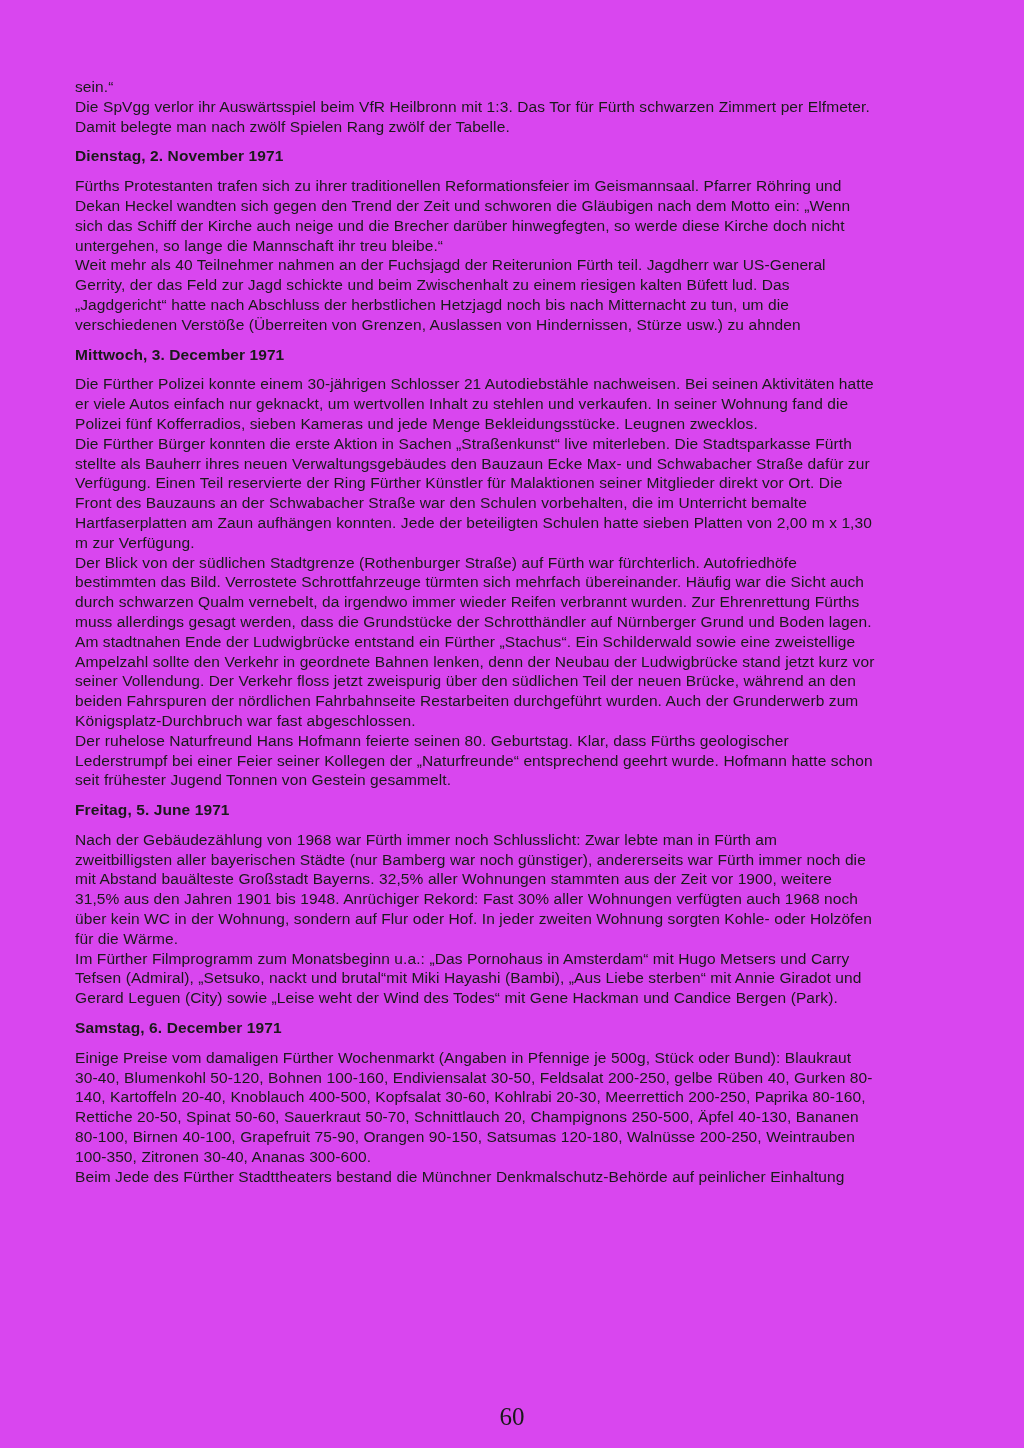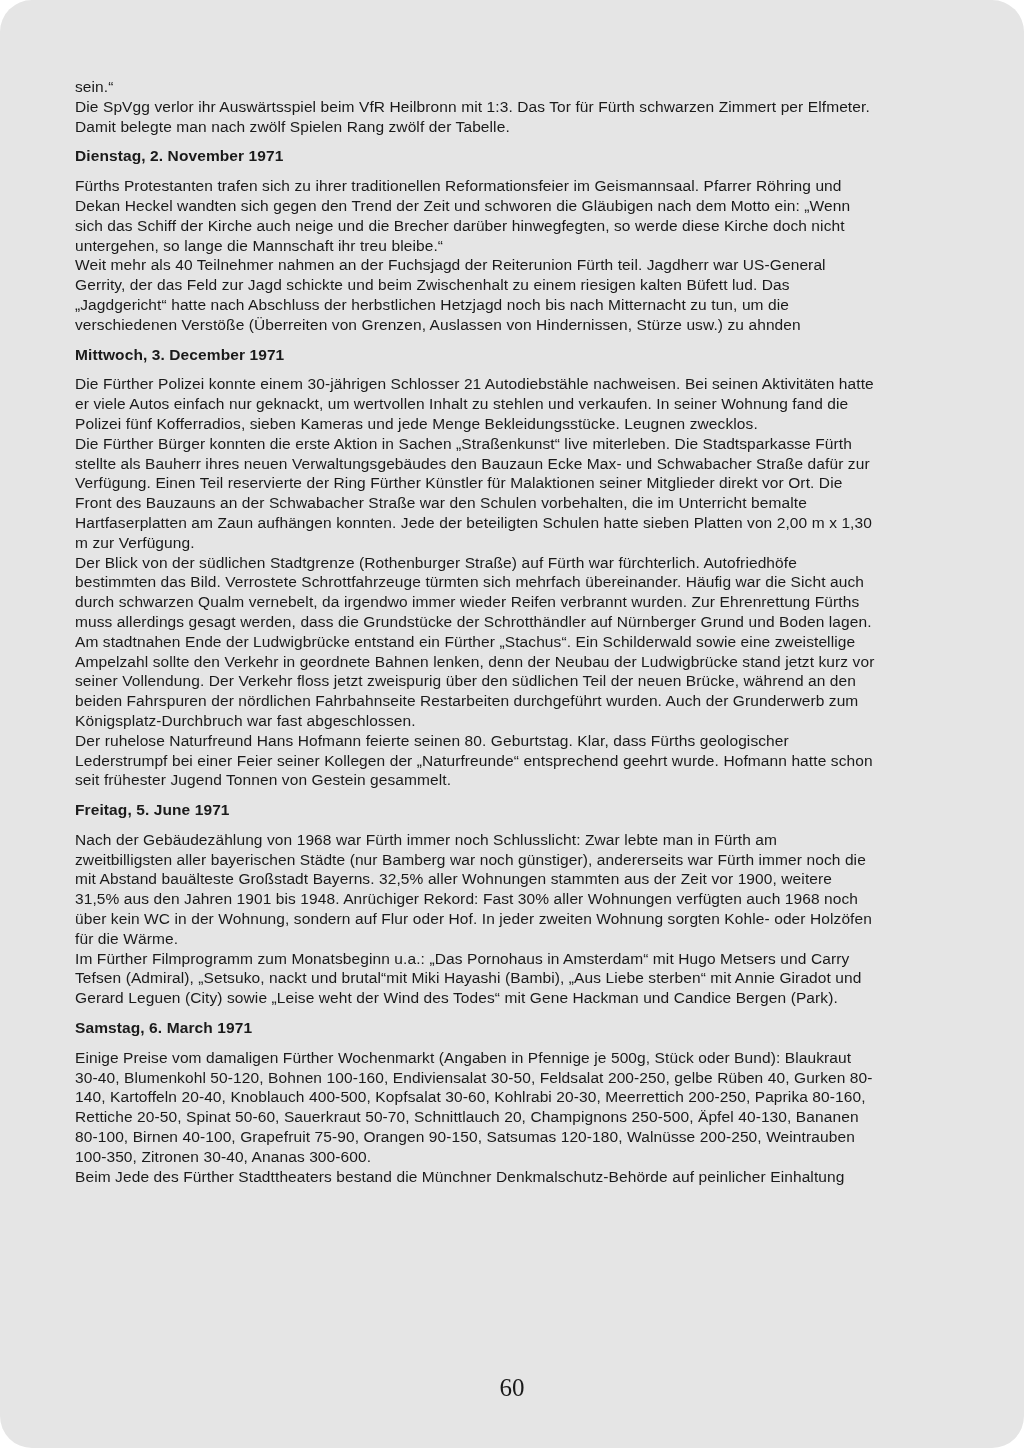--- a/index.html
+++ b/index.html
@@ -6,24 +6,23 @@
   body {
     width: 1024px;
     height: 1448px;
     background: #ffffff;
     position: relative;
     overflow: hidden;
   }
   .page {
     position: absolute;
     inset: 0;
-    background: #e5e5e5;
+    background: #d946ef;
     font-family: "Liberation Sans", "DejaVu Sans", sans-serif;
     color: #1a1a1a;
-    border-radius: 32px;
   }
   .content {
     position: absolute;
     left: 75px;
     top: 77px;
     width: 900px;
     font-size: 15.5px;
     line-height: 19.8px;
     letter-spacing: 0.1px;
   }
@@ -33,21 +32,21 @@
   }
   .content h2 {
     font-size: 15.5px;
     line-height: 19.8px;
     font-weight: 700;
     margin: 10px 0;
     letter-spacing: 0.1px;
   }
   .footer {
     position: absolute;
-    top: 1375px;
+    top: 1404px;
     left: 0;
     width: 1024px;
     text-align: center;
     font-family: "Liberation Serif", "DejaVu Serif", serif;
     font-size: 25px;
     line-height: 1;
     color: #1a1a1a;
   }
 </style>
 </head>
@@ -92,21 +91,21 @@
       <h2>Freitag, 5. June 1971</h2>
       <p>Nach der Gebäudezählung von 1968 war Fürth immer noch Schlusslicht: Zwar lebte man in Fürth am
 zweitbilligsten aller bayerischen Städte (nur Bamberg war noch günstiger), andererseits war Fürth immer noch die
 mit Abstand bauälteste Großstadt Bayerns. 32,5% aller Wohnungen stammten aus der Zeit vor 1900, weitere
 31,5% aus den Jahren 1901 bis 1948. Anrüchiger Rekord: Fast 30% aller Wohnungen verfügten auch 1968 noch
 über kein WC in der Wohnung, sondern auf Flur oder Hof. In jeder zweiten Wohnung sorgten Kohle- oder Holzöfen
 für die Wärme.</p>
       <p>Im Fürther Filmprogramm zum Monatsbeginn u.a.: „Das Pornohaus in Amsterdam“ mit Hugo Metsers und Carry
 Tefsen (Admiral), „Setsuko, nackt und brutal“mit Miki Hayashi (Bambi), „Aus Liebe sterben“ mit Annie Giradot und
 Gerard Leguen (City) sowie „Leise weht der Wind des Todes“ mit Gene Hackman und Candice Bergen (Park).</p>
-      <h2>Samstag, 6. March 1971</h2>
+      <h2>Samstag, 6. December 1971</h2>
       <p>Einige Preise vom damaligen Fürther Wochenmarkt (Angaben in Pfennige je 500g, Stück oder Bund): Blaukraut
 30-40, Blumenkohl 50-120, Bohnen 100-160, Endiviensalat 30-50, Feldsalat 200-250, gelbe Rüben 40, Gurken 80-
 140, Kartoffeln 20-40, Knoblauch 400-500, Kopfsalat 30-60, Kohlrabi 20-30, Meerrettich 200-250, Paprika 80-160,
 Rettiche 20-50, Spinat 50-60, Sauerkraut 50-70, Schnittlauch 20, Champignons 250-500, Äpfel 40-130, Bananen
 80-100, Birnen 40-100, Grapefruit 75-90, Orangen 90-150, Satsumas 120-180, Walnüsse 200-250, Weintrauben
 100-350, Zitronen 30-40, Ananas 300-600.</p>
       <p>Beim Jede des Fürther Stadttheaters bestand die Münchner Denkmalschutz-Behörde auf peinlicher Einhaltung</p>
     </main>
   <div class="footer">60</div>
 </div>

